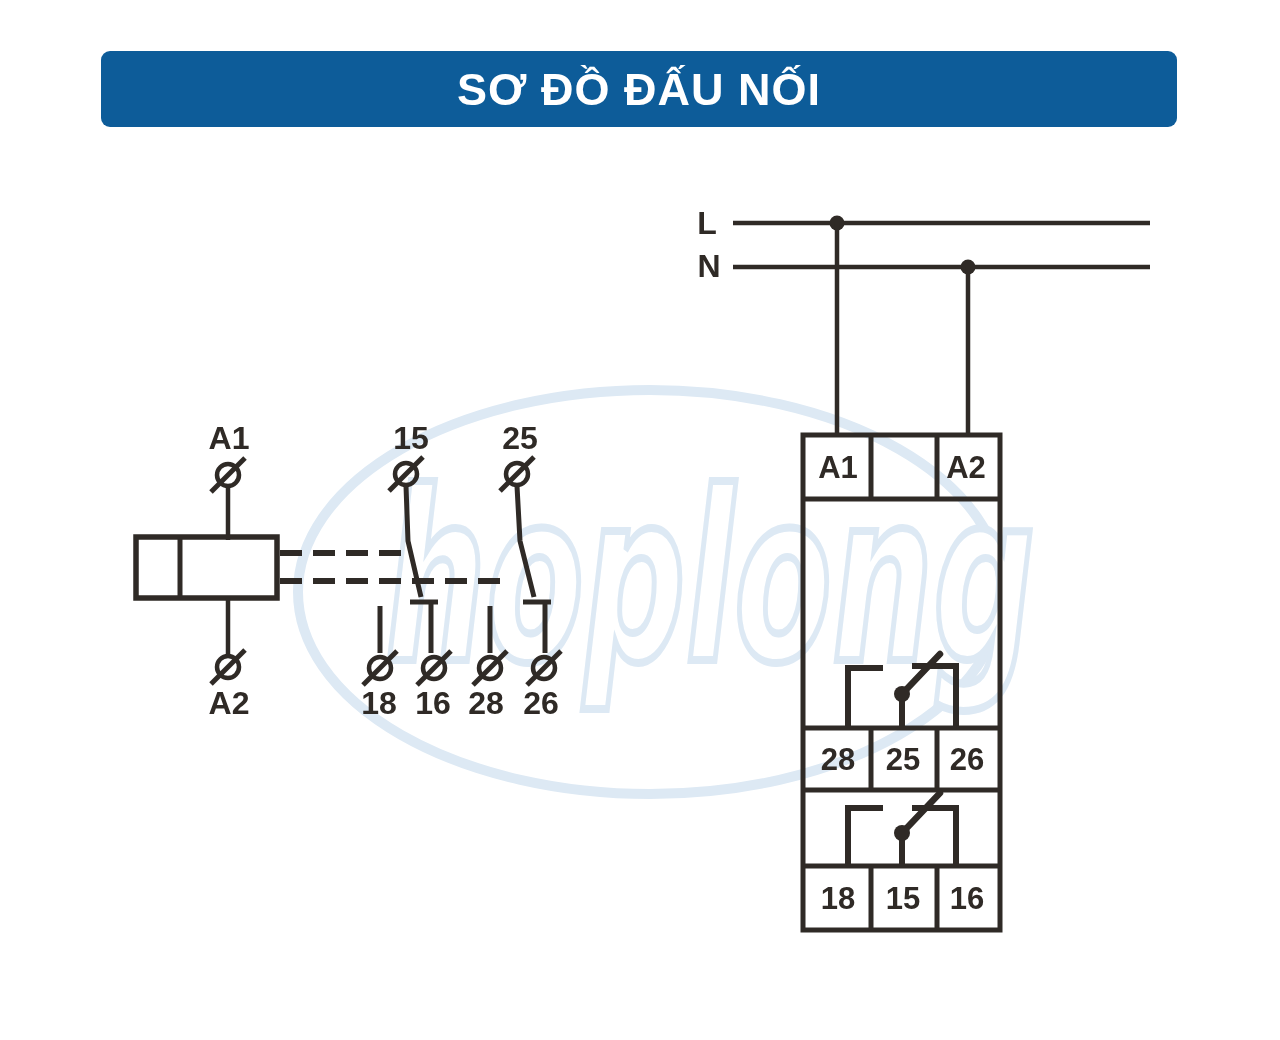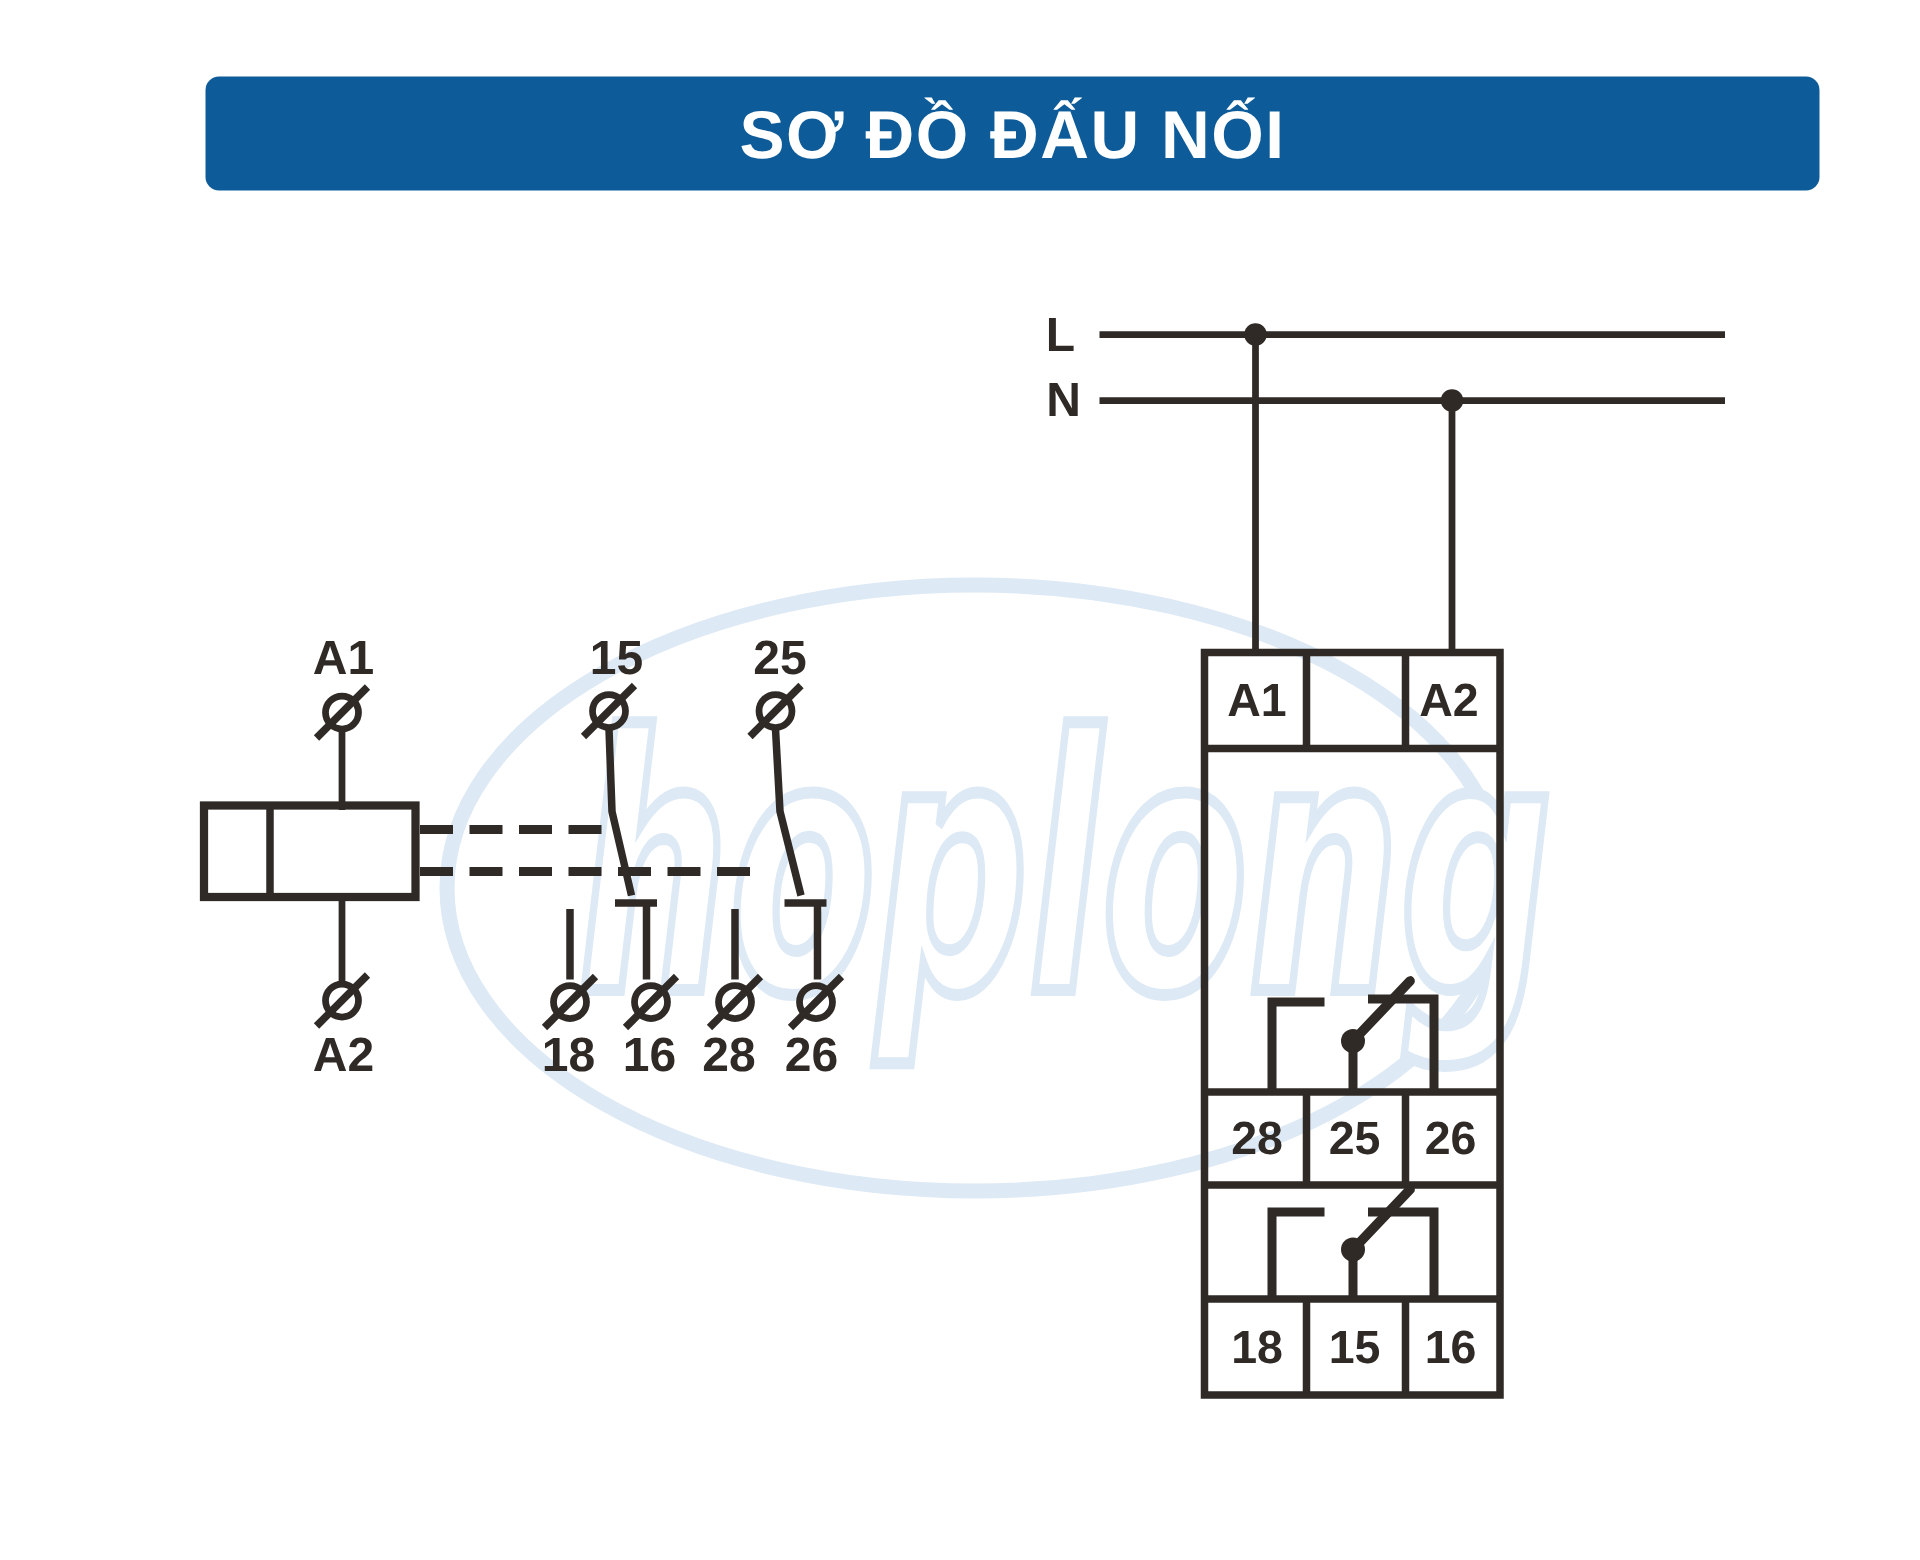--- a/index.html
+++ b/index.html
@@ -3,21 +3,21 @@
 <meta charset="utf-8">
 <style>
   html,body{margin:0;padding:0;background:#ffffff;}
   .page{
     position:relative;width:1280px;height:1040px;background:#ffffff;overflow:hidden;
     font-family:"Liberation Sans","DejaVu Sans",sans-serif;
   }
   .title-bar{
     position:absolute;left:101px;top:51px;width:1076px;height:76px;
     background:#0d5c99;border-radius:9px;
-    display:flex;align-items:center;justify-content:center;margin-left:36px;
+    display:flex;align-items:center;justify-content:center;
   }
   .title-bar .title{
     color:#ffffff;font-size:45px;font-weight:bold;letter-spacing:1px;
     line-height:1;white-space:nowrap;
   }
   svg.draw{position:absolute;left:0;top:0;pointer-events:none;}
   .lbl{
     position:absolute;transform:translate(-50%,-50%);
     color:#2f2a26;font-weight:bold;font-size:32px;line-height:1;white-space:nowrap;
   }

